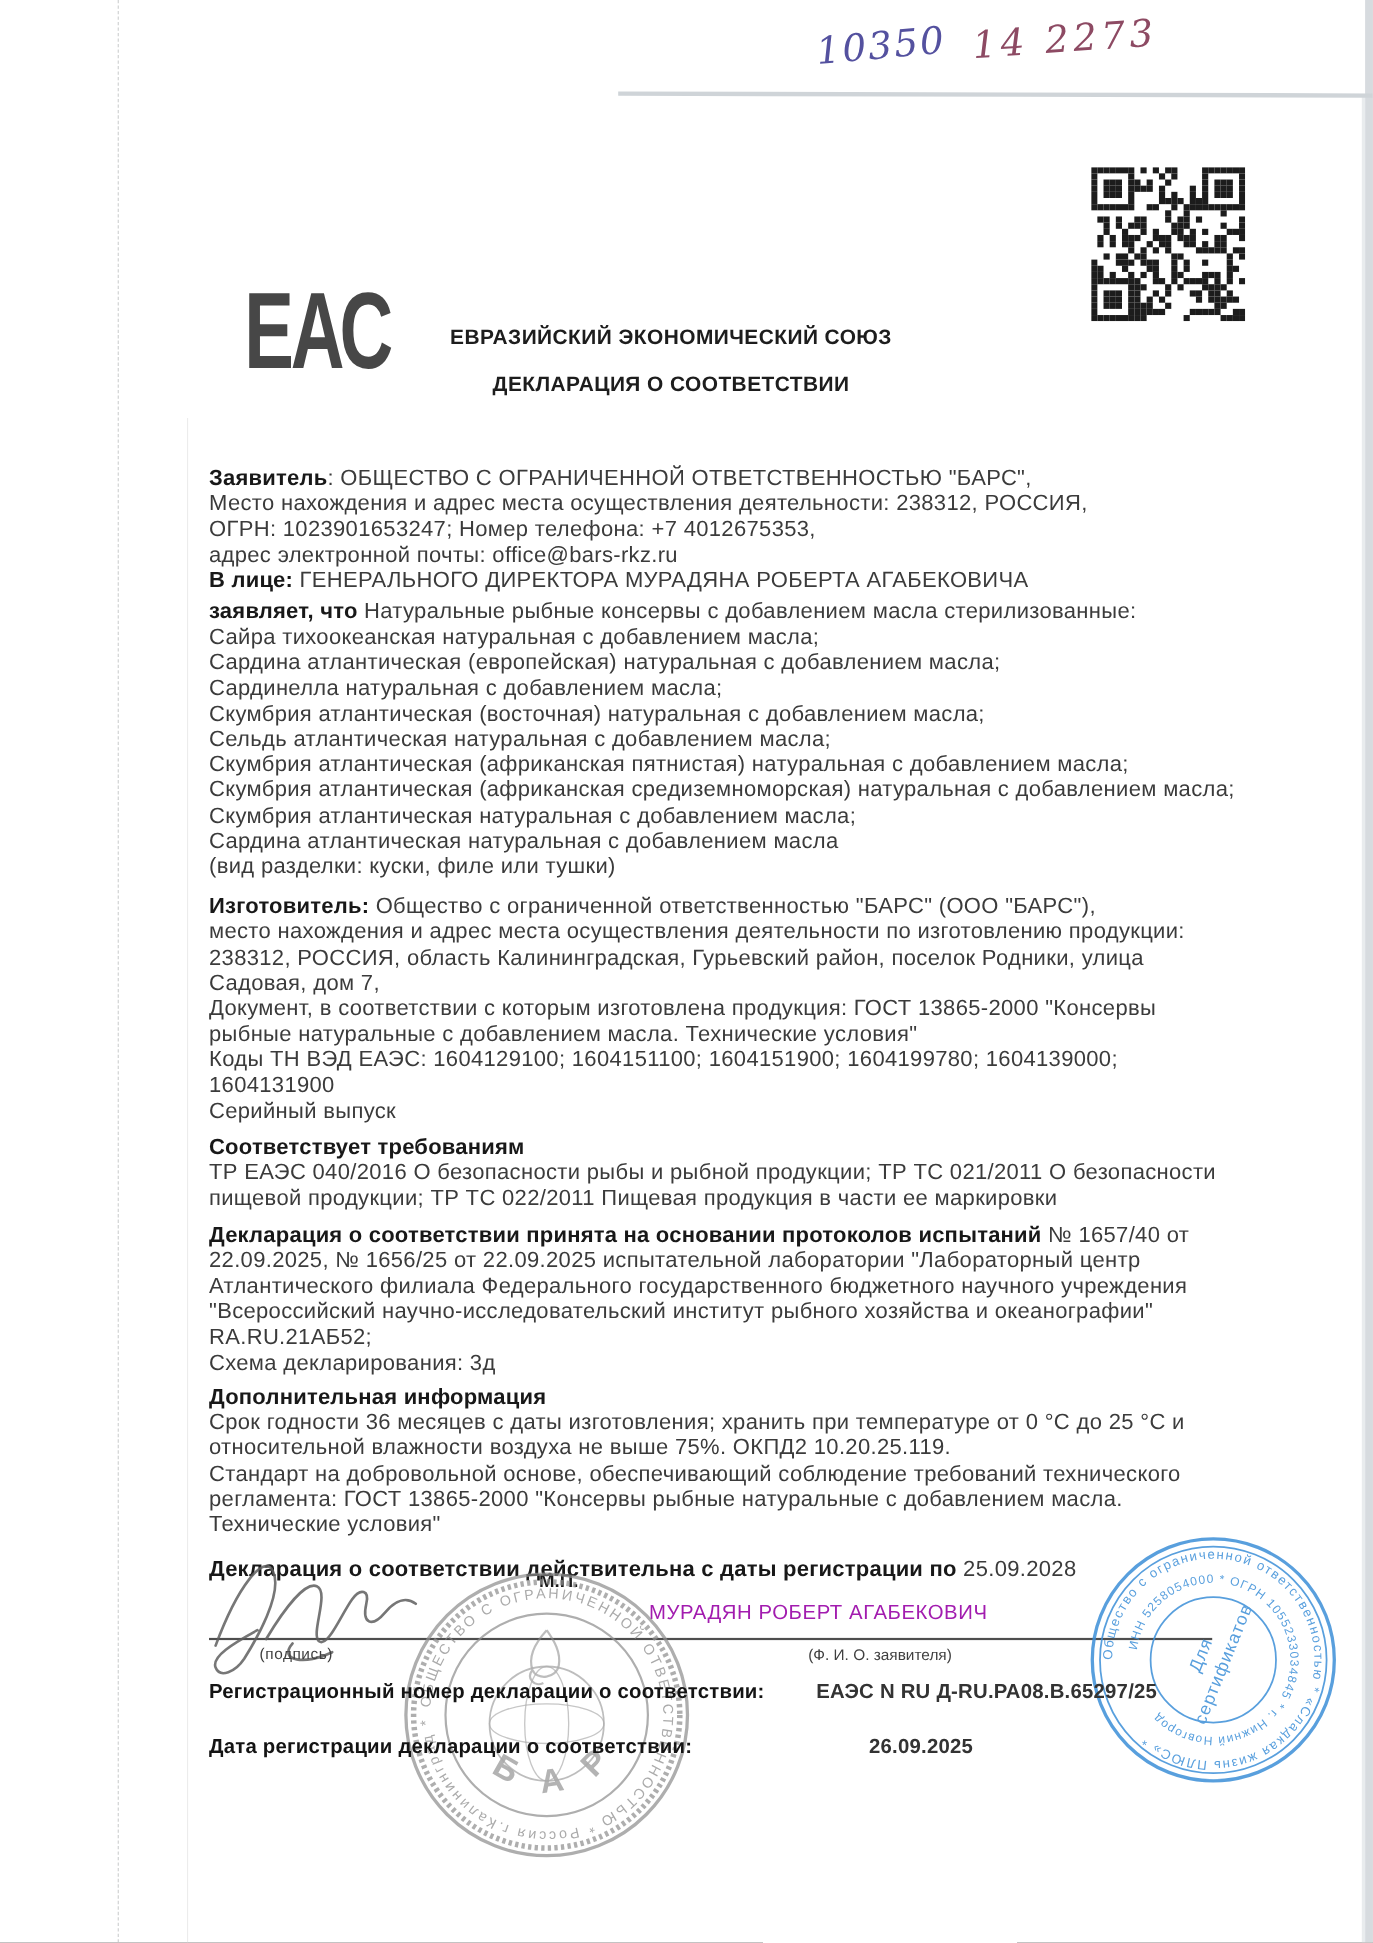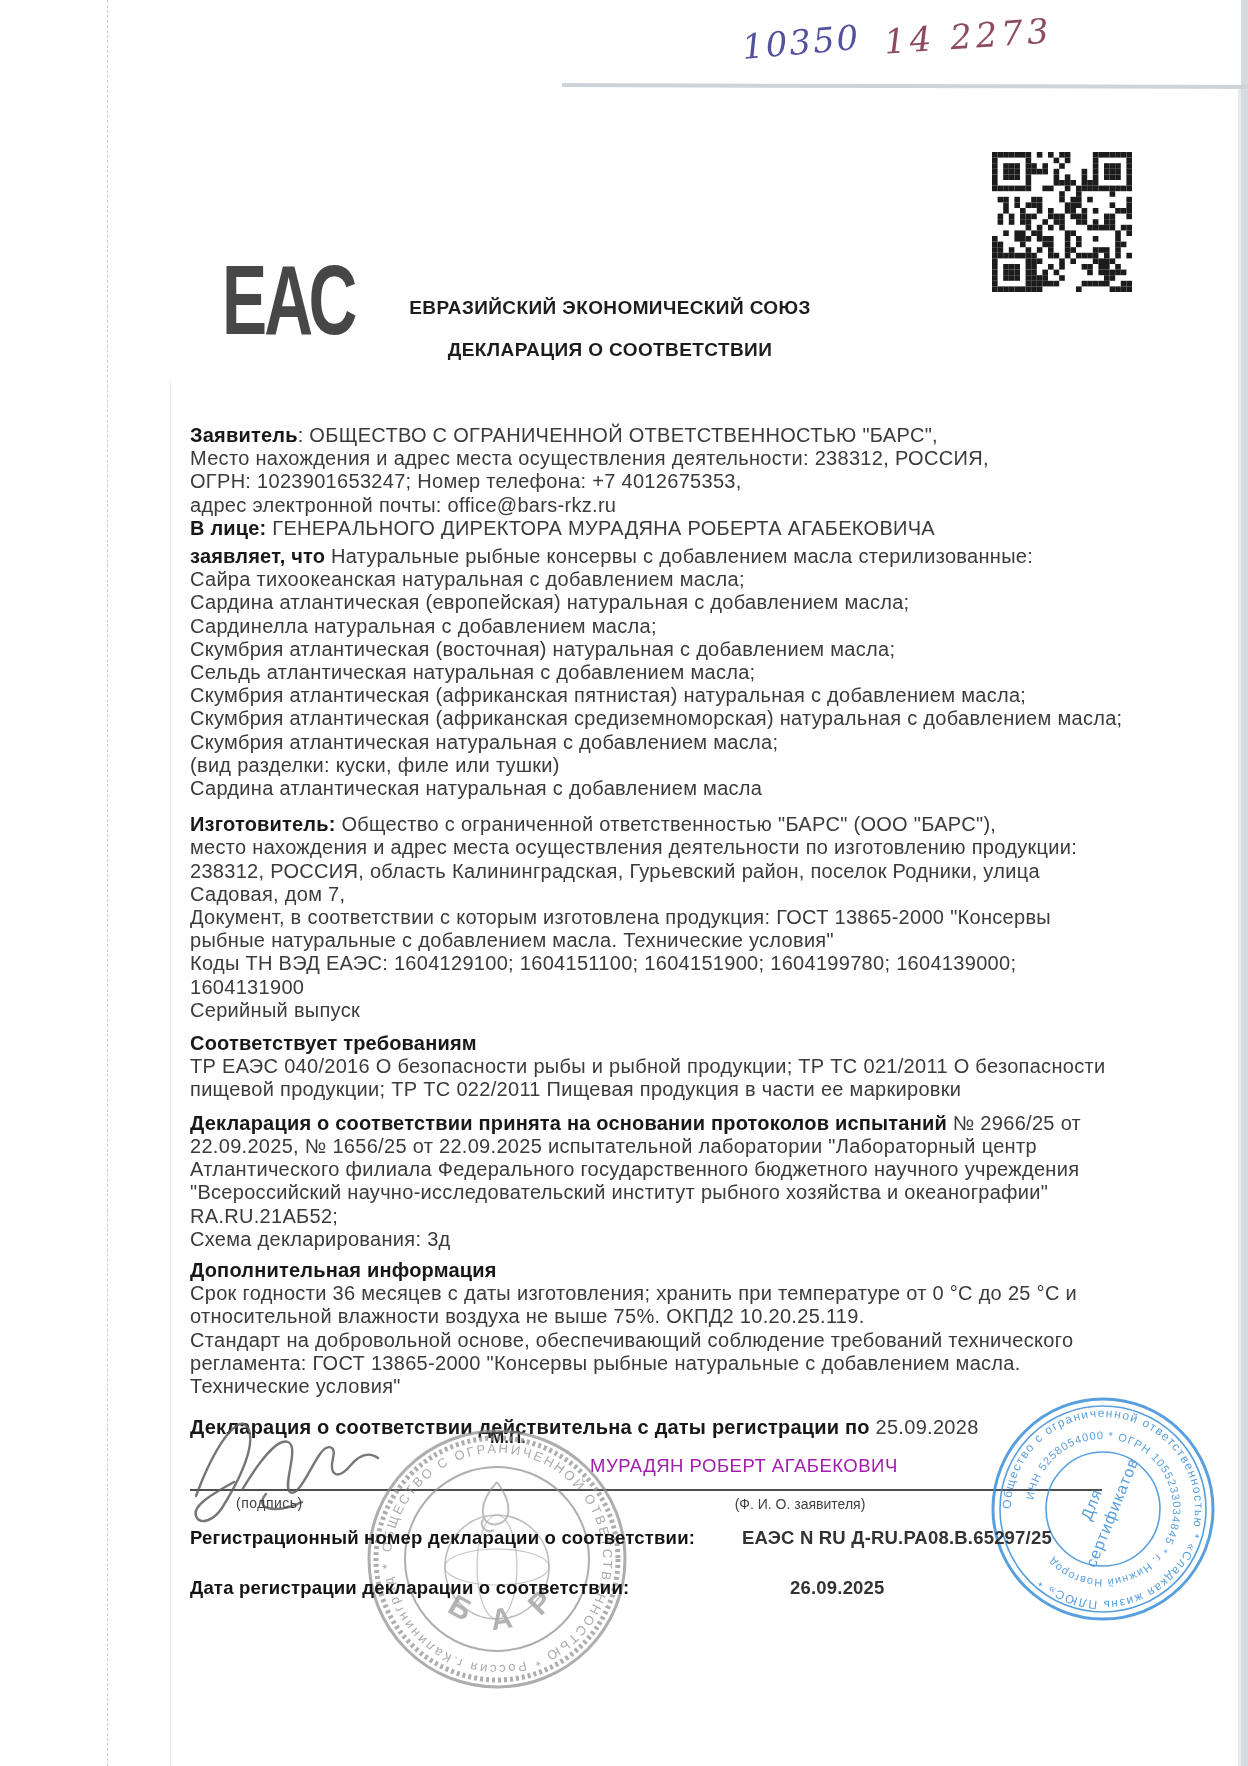--- a/index.html
+++ b/index.html
@@ -382,35 +382,35 @@
       <div class="line"><span class="b">В лице:</span><span> ГЕНЕРАЛЬНОГО ДИРЕКТОРА МУРАДЯНА РОБЕРТА АГАБЕКОВИЧА</span></div>
       <div class="line" style="margin-top: 5px;"><span class="b">заявляет, что</span><span>  Натуральные рыбные консервы с добавлением масла стерилизованные:</span></div>
       <div class="line"><span>Сайра тихоокеанская натуральная с добавлением масла;</span></div>
       <div class="line"><span>Сардина атлантическая (европейская) натуральная с добавлением масла;</span></div>
       <div class="line"><span>Сардинелла натуральная с добавлением масла;</span></div>
       <div class="line"><span>Скумбрия атлантическая (восточная) натуральная с добавлением масла;</span></div>
       <div class="line"><span>Сельдь атлантическая натуральная с добавлением масла;</span></div>
       <div class="line"><span>Скумбрия атлантическая (африканская пятнистая) натуральная с добавлением масла;</span></div>
       <div class="line"><span>Скумбрия атлантическая (африканская средиземноморская) натуральная с добавлением масла;</span></div>
       <div class="line"><span>Скумбрия атлантическая натуральная с добавлением масла;</span></div>
+      <div class="line"><span>Сардина атлантическая натуральная с добавлением масла</span></div>
       <div class="line"><span>(вид разделки: куски, филе или тушки)</span></div>
-      <div class="line"><span>Сардина атлантическая натуральная с добавлением масла</span></div>
       <div class="line" style="margin-top: 13px;"><span class="b">Изготовитель:</span><span> Общество с ограниченной ответственностью "БАРС" (ООО "БАРС"),</span></div>
       <div class="line"><span>место нахождения и адрес места осуществления деятельности по изготовлению продукции:</span></div>
       <div class="line"><span>238312, РОССИЯ, область Калининградская, Гурьевский район, поселок Родники, улица</span></div>
       <div class="line"><span>Садовая, дом 7,</span></div>
       <div class="line"><span>Документ, в соответствии с которым изготовлена продукция: ГОСТ 13865-2000 "Консервы</span></div>
       <div class="line"><span>рыбные натуральные с добавлением масла. Технические условия"</span></div>
       <div class="line"><span>Коды ТН ВЭД ЕАЭС: 1604129100; 1604151100; 1604151900; 1604199780; 1604139000;</span></div>
       <div class="line"><span>1604131900</span></div>
       <div class="line"><span>Серийный выпуск</span></div>
       <div class="line" style="margin-top: 10px;"><span class="b">Соответствует требованиям</span></div>
       <div class="line"><span>ТР ЕАЭС 040/2016 О безопасности рыбы и рыбной продукции; ТР ТС 021/2011 О безопасности</span></div>
       <div class="line"><span>пищевой продукции; ТР ТС 022/2011 Пищевая продукция в части ее маркировки</span></div>
-      <div class="line" style="margin-top: 10px;"><span class="b">Декларация о соответствии принята на основании протоколов испытаний</span><span> № 2966/25 от</span></div>
+      <div class="line" style="margin-top: 10px;"><span class="b">Декларация о соответствии принята на основании протоколов испытаний</span><span> № 1657/40 от</span></div>
       <div class="line"><span>22.09.2025, № 1656/25 от 22.09.2025 испытательной лаборатории "Лабораторный центр</span></div>
       <div class="line"><span>Атлантического филиала Федерального государственного бюджетного научного учреждения</span></div>
       <div class="line"><span>"Всероссийский научно-исследовательский институт рыбного хозяйства и океанографии"</span></div>
       <div class="line"><span>RA.RU.21АБ52;</span></div>
       <div class="line"><span>Схема декларирования: 3д</span></div>
       <div class="line" style="margin-top: 8px;"><span class="b">Дополнительная информация</span></div>
       <div class="line"><span>Срок годности 36 месяцев с даты изготовления; хранить при температуре от 0 °С до 25 °С и</span></div>
       <div class="line"><span>относительной влажности воздуха не выше 75%. ОКПД2 10.20.25.119.</span></div>
       <div class="line"><span>Стандарт на добровольной основе, обеспечивающий соблюдение требований технического</span></div>
       <div class="line"><span>регламента: ГОСТ 13865-2000 "Консервы рыбные натуральные с добавлением масла.</span></div>

